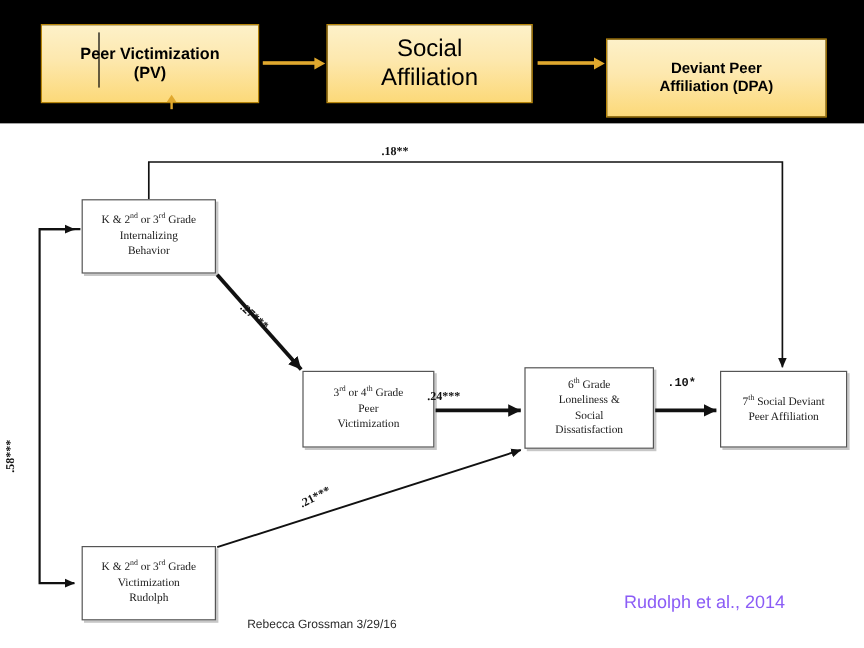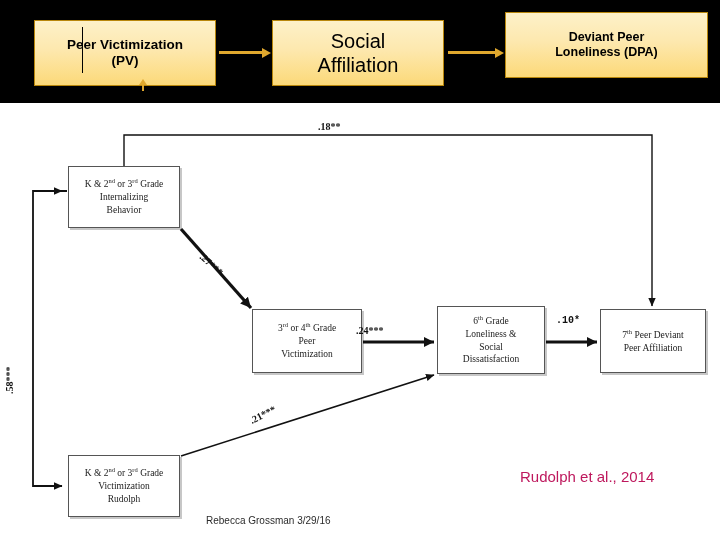--- a/index.html
+++ b/index.html
@@ -46,21 +46,21 @@
   }
   #box-pv {
     left: 34px; top: 20px; width: 182px; height: 66px;
     font-size: 13.5px; font-weight: bold;
   }
   #box-sa {
     left: 272px; top: 20px; width: 172px; height: 66px;
     font-size: 20px; font-weight: normal;
   }
   #box-dpa {
-    left: 505px; top: 12px; width: 203px; height: 66px;
+    left: 505px; top: 32px; width: 184px; height: 66px;
     font-size: 12.5px; font-weight: bold;
   }
 
   
   #pv-caret {
     position: absolute;
     left: 82px;
     top: 27px;
     width: 1px;
     height: 46px;
@@ -160,21 +160,21 @@
   #coef-58 { left: 4px; top: 291px; transform: rotate(-90deg); transform-origin: left top; }
 
   
   .caption {
     position: absolute;
     font-family: "Liberation Sans", sans-serif;
     color: #2b2b2b;
     white-space: nowrap;
   }
   #caption-author { left: 206px; top: 515px; font-size: 10px; }
-  #caption-cite   { left: 520px; top: 468px; font-size: 15px; color: #be185d; }
+  #caption-cite   { left: 520px; top: 494px; font-size: 15px; color: #8b5cf6; }
 </style>
 </head>
 <body>
 
 <div id="stage">
 
   <div class="banner">
 
     <div class="gold-box" id="box-pv">
       <span class="line">Peer Victimization</span>
@@ -186,21 +186,21 @@
 
     <div class="gold-box" id="box-sa">
       <span class="line">Social</span>
       <span class="line">Affiliation</span>
     </div>
 
     <div class="gold-arrow" id="arrow-sa-dpa"></div>
 
     <div class="gold-box" id="box-dpa">
       <span class="line">Deviant Peer</span>
-      <span class="line">Loneliness (DPA)</span>
+      <span class="line">Affiliation (DPA)</span>
     </div>
 
     <div id="pv-stub"></div>
   </div>
 
   <div id="diagram">
 
     <svg width="720" height="437">
       <defs>
         <marker id="ah-thin" markerWidth="9" markerHeight="9" refX="8" refY="4.5" orient="auto" markerUnits="userSpaceOnUse">
@@ -256,21 +256,21 @@
     </div>
 
     <div class="dbox" id="d-lone">
       <span class="line"><span>6</span><sup>th</sup><span> Grade</span></span>
       <span class="line">Loneliness &amp;</span>
       <span class="line">Social</span>
       <span class="line">Dissatisfaction</span>
     </div>
 
     <div class="dbox" id="d-dpa">
-      <span class="line"><span>7</span><sup>th</sup><span> Peer Deviant</span></span>
+      <span class="line"><span>7</span><sup>th</sup><span> Social Deviant</span></span>
       <span class="line">Peer Affiliation</span>
     </div>
 
     <span class="coef" id="coef-18">.18**</span>
     <span class="coef" id="coef-27">.27***</span>
     <span class="coef" id="coef-24">.24***</span>
     <span class="coef" id="coef-10">.10*</span>
     <span class="coef" id="coef-21">.21***</span>
     <span class="coef" id="coef-58">.58***</span>
   </div>

